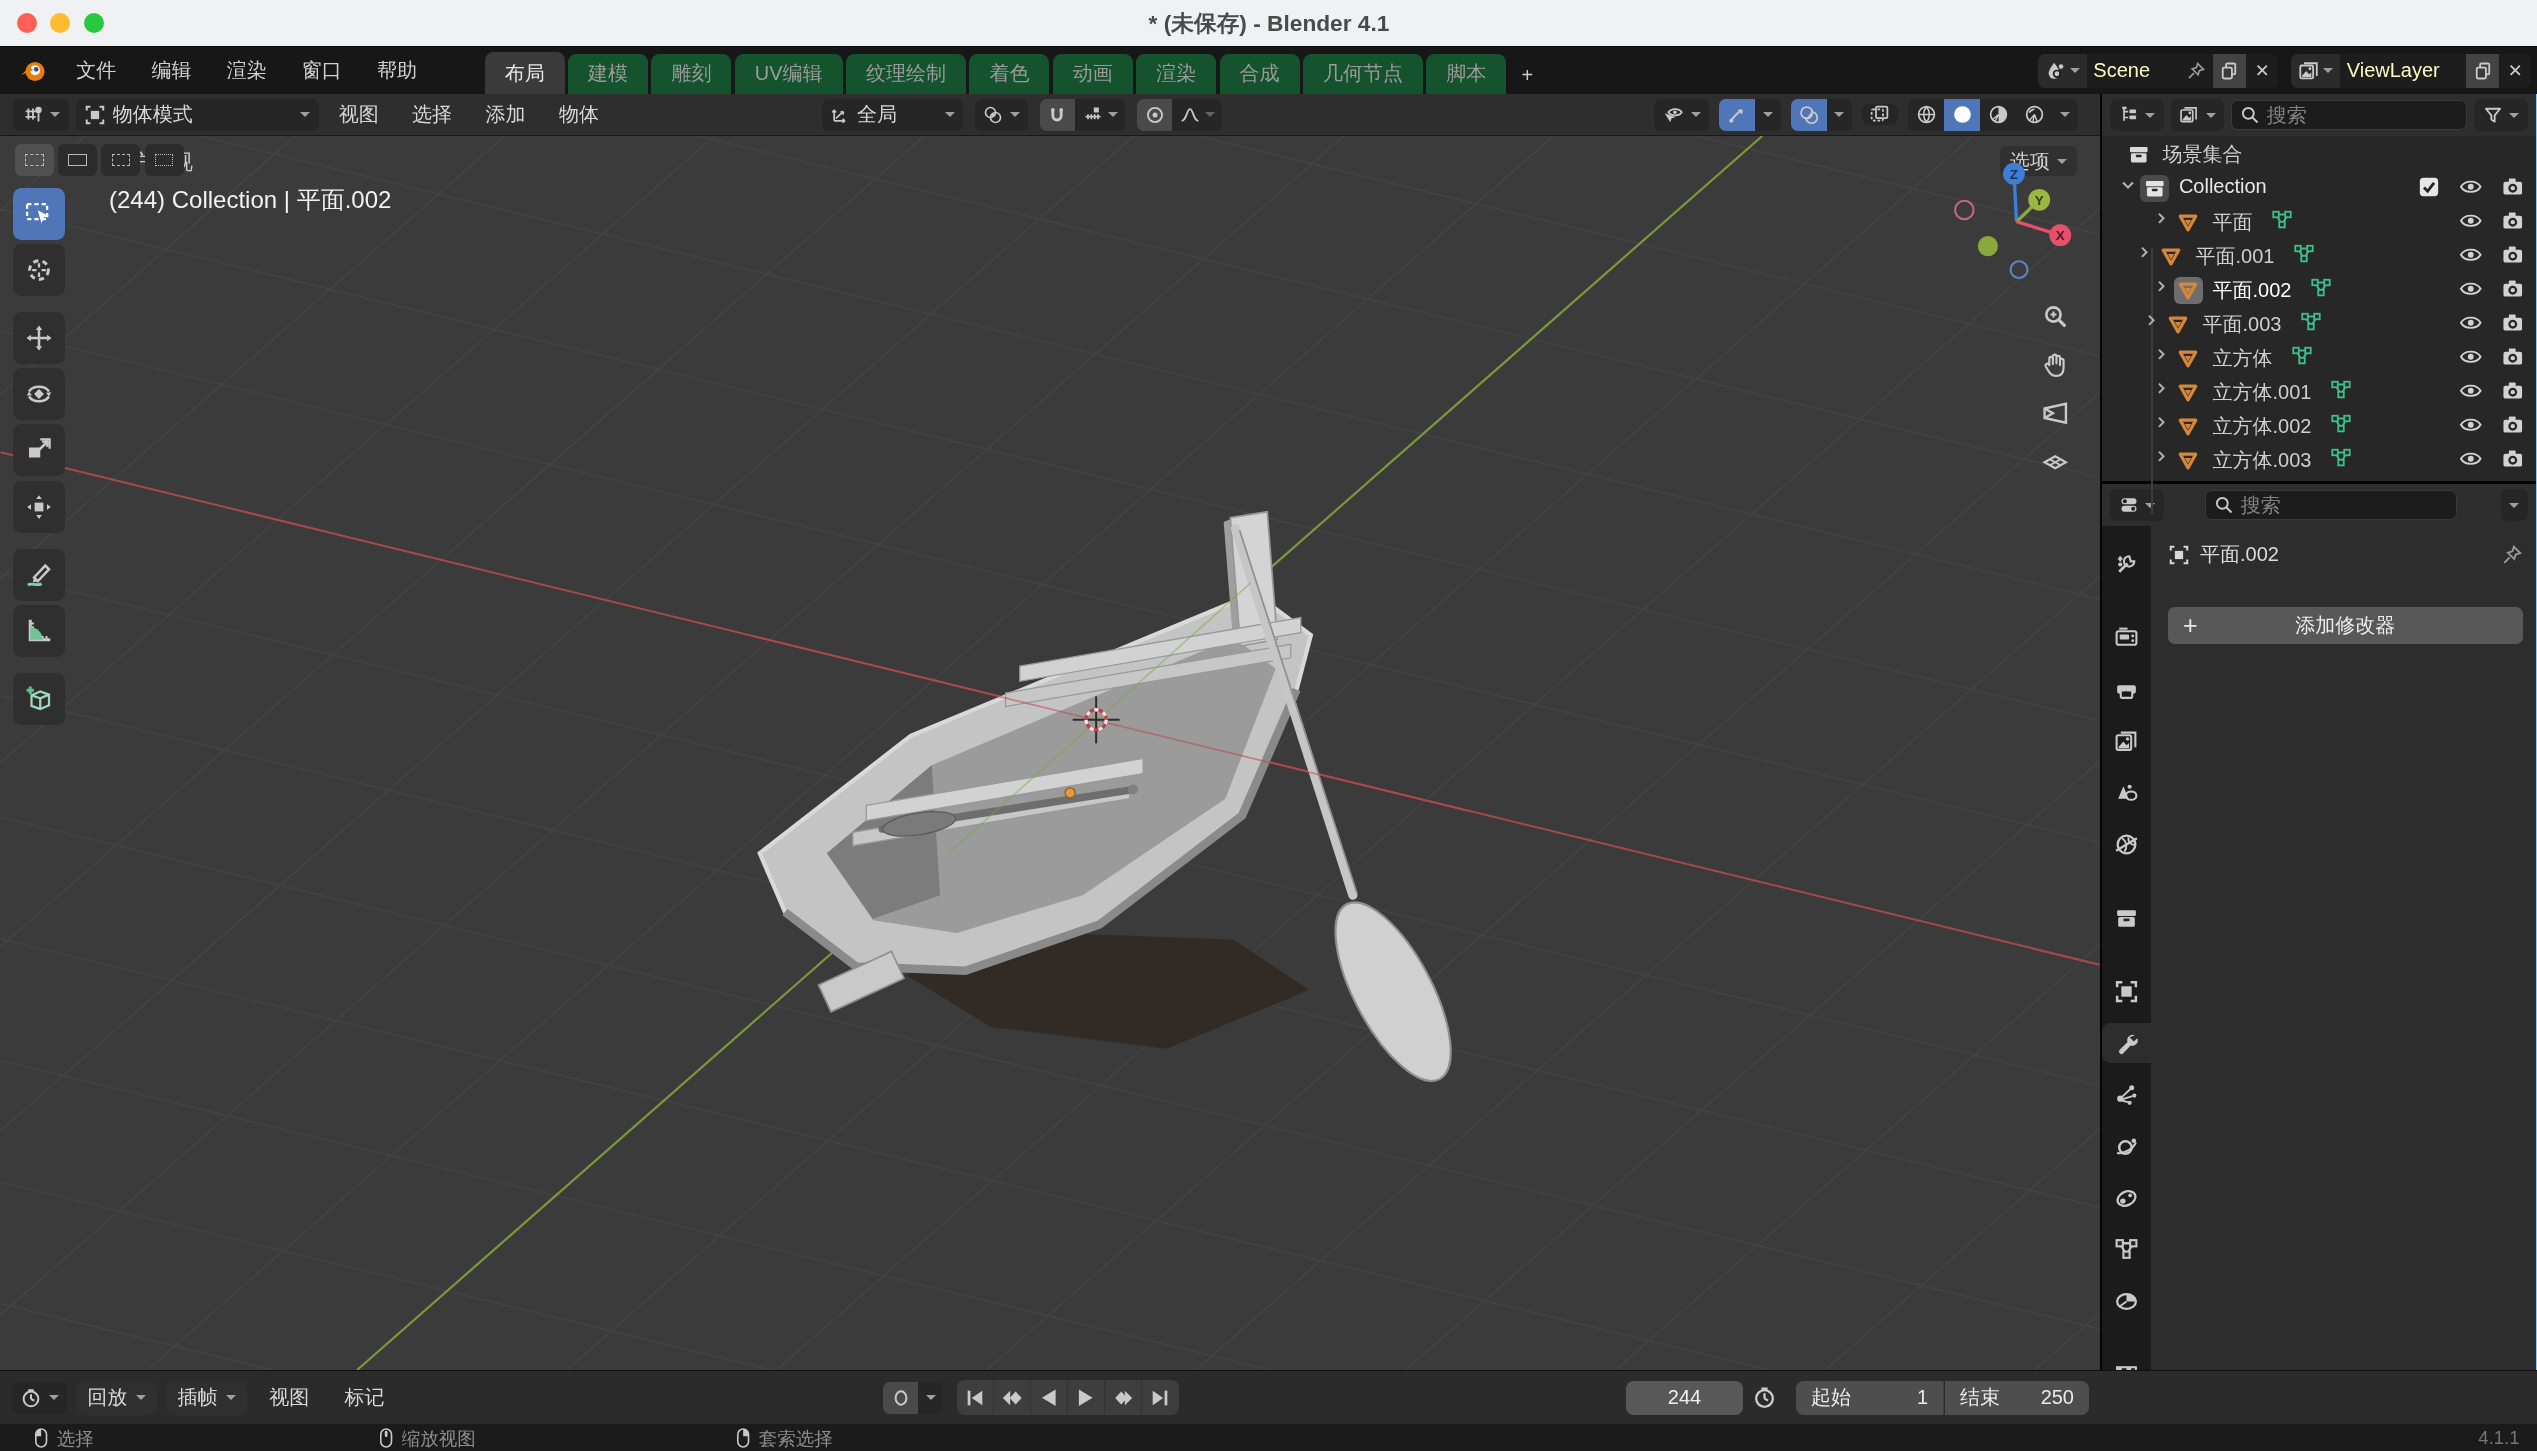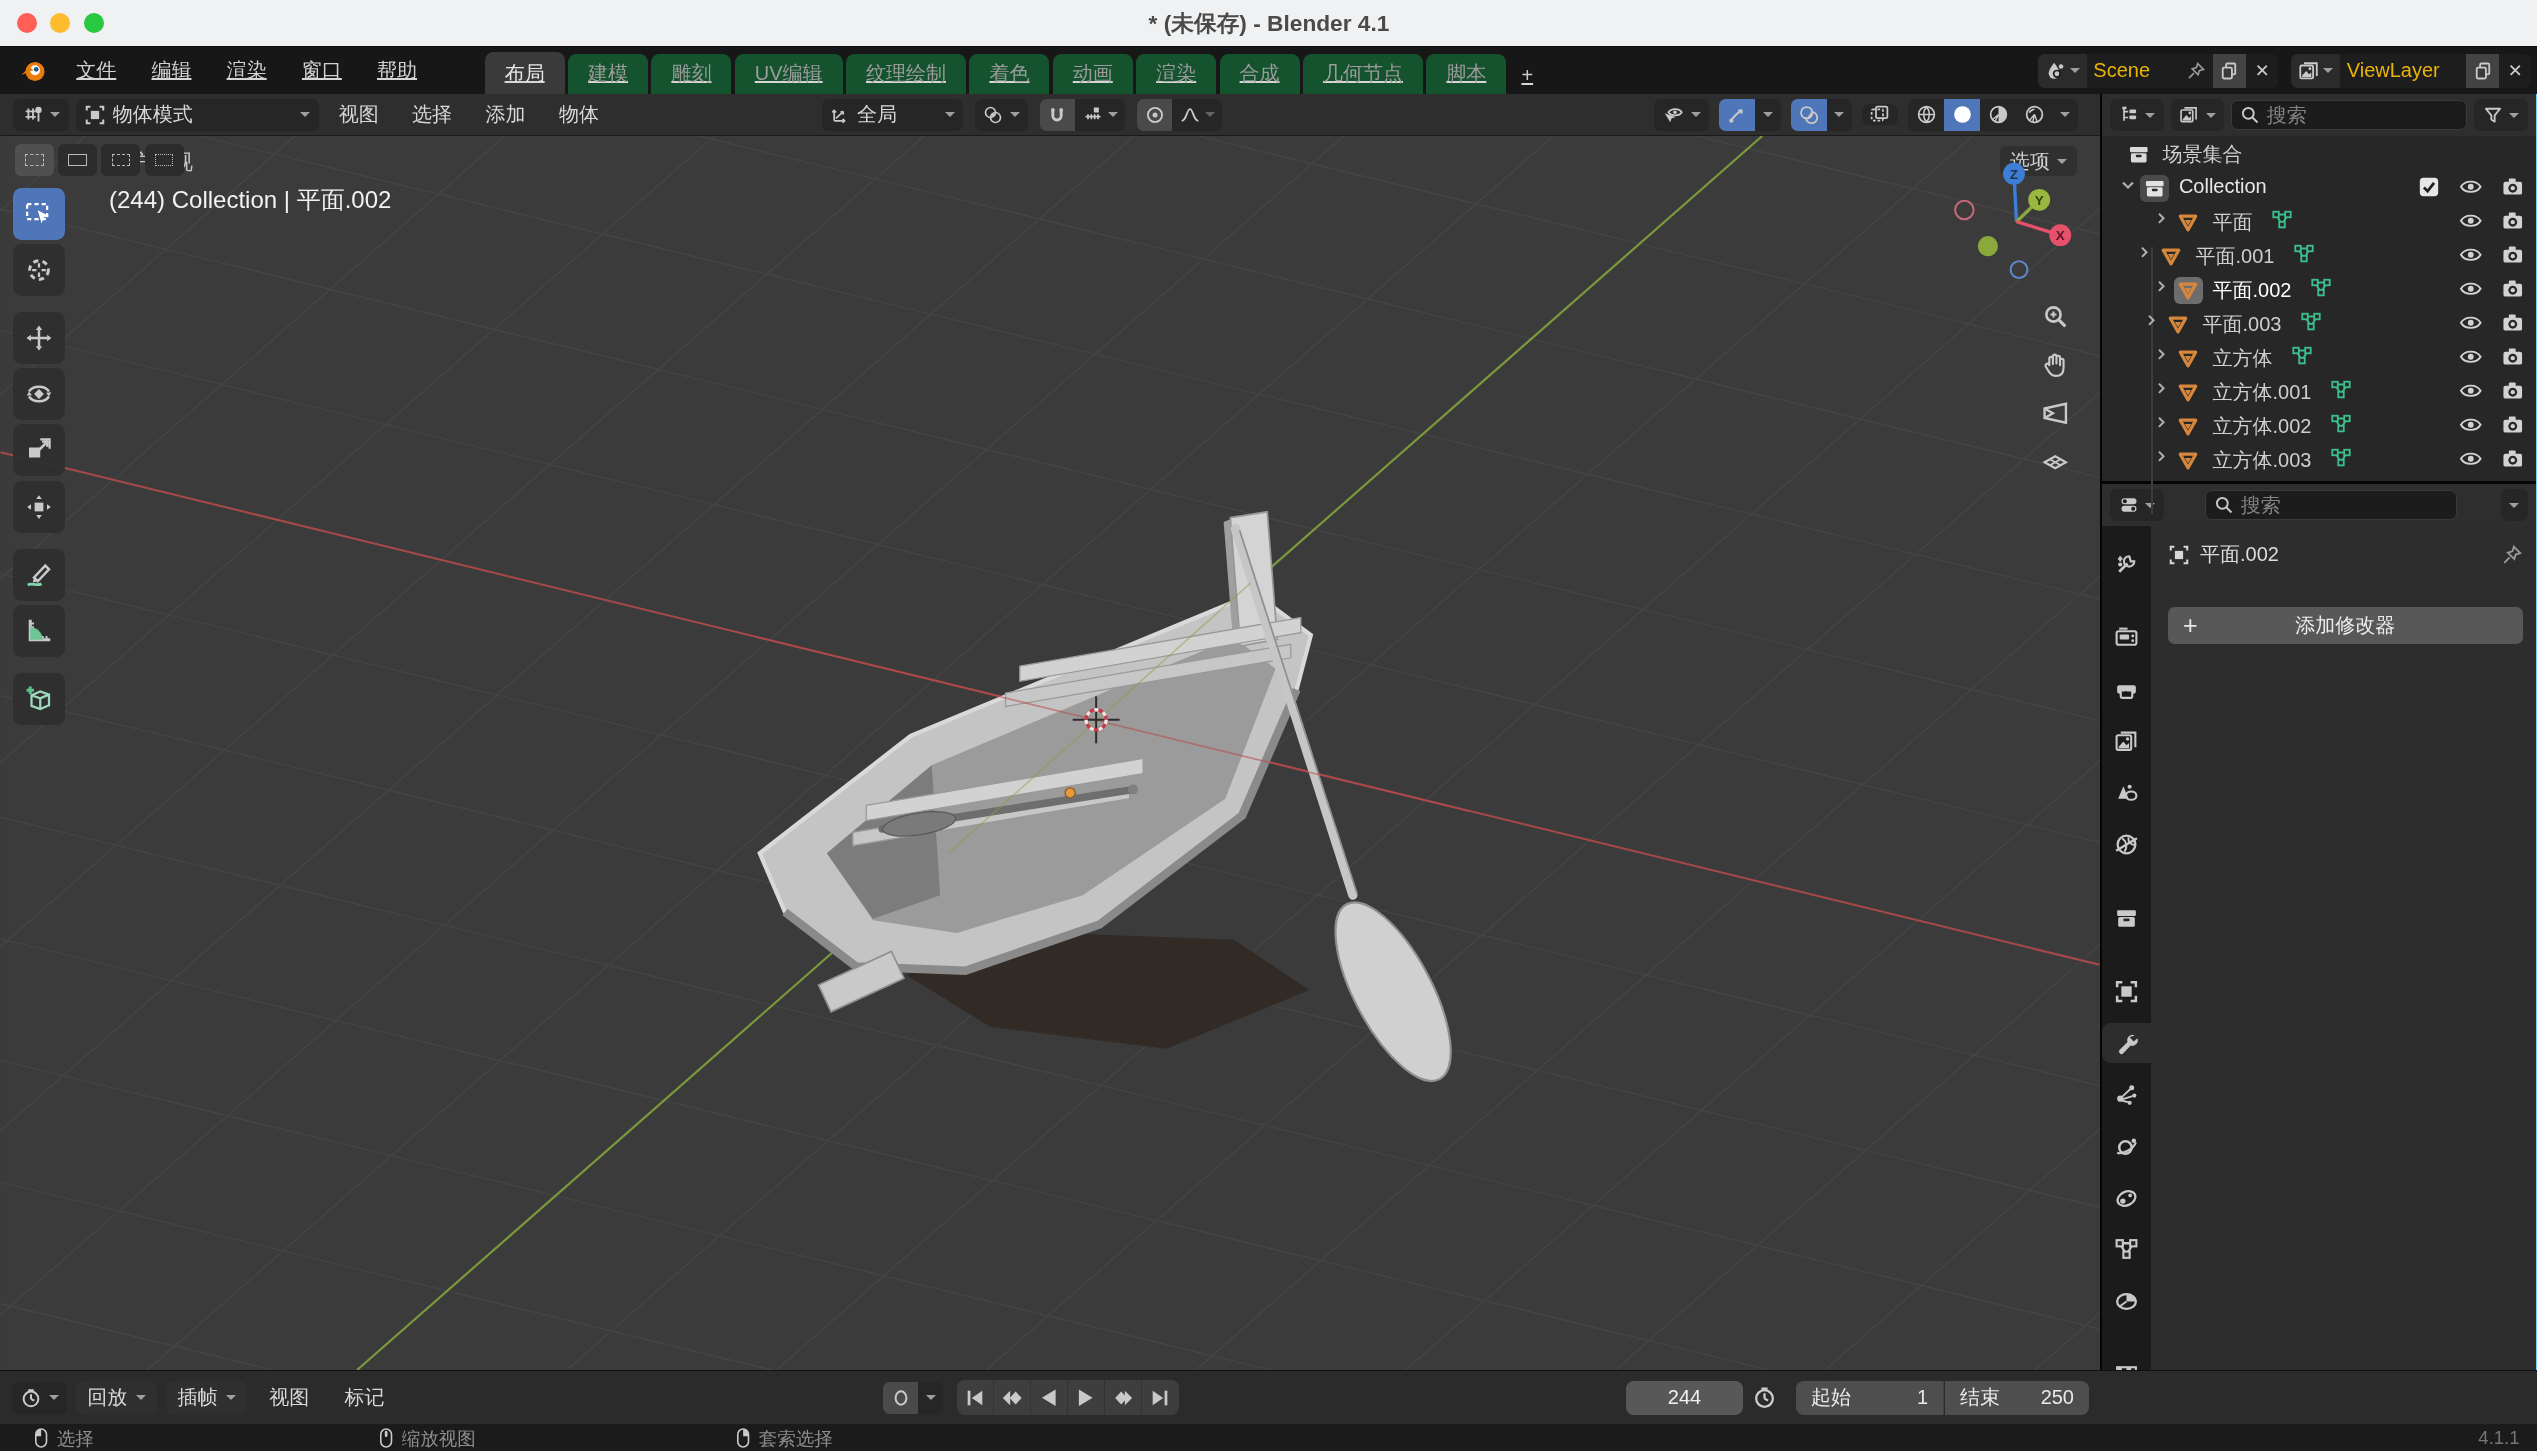--- a/index.html
+++ b/index.html
@@ -8,32 +8,32 @@
   .window { position:relative; width:2538px; height:1452px; background:#161616; }
 
   
   .titlebar { position:relative; height:47px; background:#f0f1f2; border-bottom:1.7px solid #0a0a0a; display:flex; align-items:center; }
   .lights { display:flex; gap:13.4px; margin-left:17px; }
   .light { width:20px; height:20px; border-radius:50%; }
   .light.red{ background:#ff5f57; } .light.yellow{ background:#febc2e; } .light.green{ background:#28c840; }
   .title-text { position:absolute; left:0; right:0; text-align:center; color:#4a4a4a; font-weight:bold; font-size:22.7px; }
 
   
-  .topbar { height:47px; background:#171717; display:flex; align-items:center; position:relative;text-decoration:underline; }
+  .topbar { height:47px; background:#171717; display:flex; align-items:center; position:relative; }
   .blender-logo { margin:0 11.7px 0 18.5px; }
   .menu-item { padding:0 17.6px; color:#d2d2d2; height:47px; display:flex; align-items:center; cursor:default; }
   .tabs { display:flex; align-items:flex-end; height:47px; margin-left:50px; }
   .tab { padding:5.9px 20px 6.7px; margin-right:3.4px; border-radius:8.4px 8.4px 0 0; background:#14532d; color:#9b9b9b; }
   .tab.active { background:#3a3a3a; color:#e6e6e6; padding-top:8.4px; }
   .tab.plus { background:transparent; color:#cccccc; padding:5.9px 11.7px 6.7px; }
   .top-right { position:absolute; right:6.7px; top:6.7px; display:flex; gap:13.4px; }
   .id-widget { display:flex; height:34px; border-radius:6.7px; overflow:hidden; background:#1d1d1d; align-items:stretch; }
   .id-seg { display:flex; align-items:center; padding:0 6.7px; }
   .id-icon-seg { background:#2b2b2b; gap:3.4px; }
-  .id-name-seg { background:#1d1d1d; min-width:126px; gap:8.4px; color:#eab308; }
+  .id-name-seg { background:#1d1d1d; min-width:126px; gap:8.4px; color:#fef9c3; }
   .id-copy-seg { background:#434343; }
   .id-x-seg { background:#1d1d1d; color:#8a8a8a; }
 
   
   .workspace { display:flex; height:1276px; background:#7dd3fc; }
   .viewport { position:relative; width:2100px; background:#3b3b3b; overflow:hidden; }
   .vp-header { position:relative; z-index:6; height:42px; background:#2e2e2e; border-bottom:1.7px solid #191919; display:flex; align-items:center; }
   .vph-left { display:flex; align-items:center; gap:6.7px; margin-left:13.4px; }
   .vph-center { position:absolute; left:822px; display:flex; align-items:center; gap:11.7px; }
   .vph-right { position:absolute; right:22px; display:flex; align-items:center; gap:10px; }

